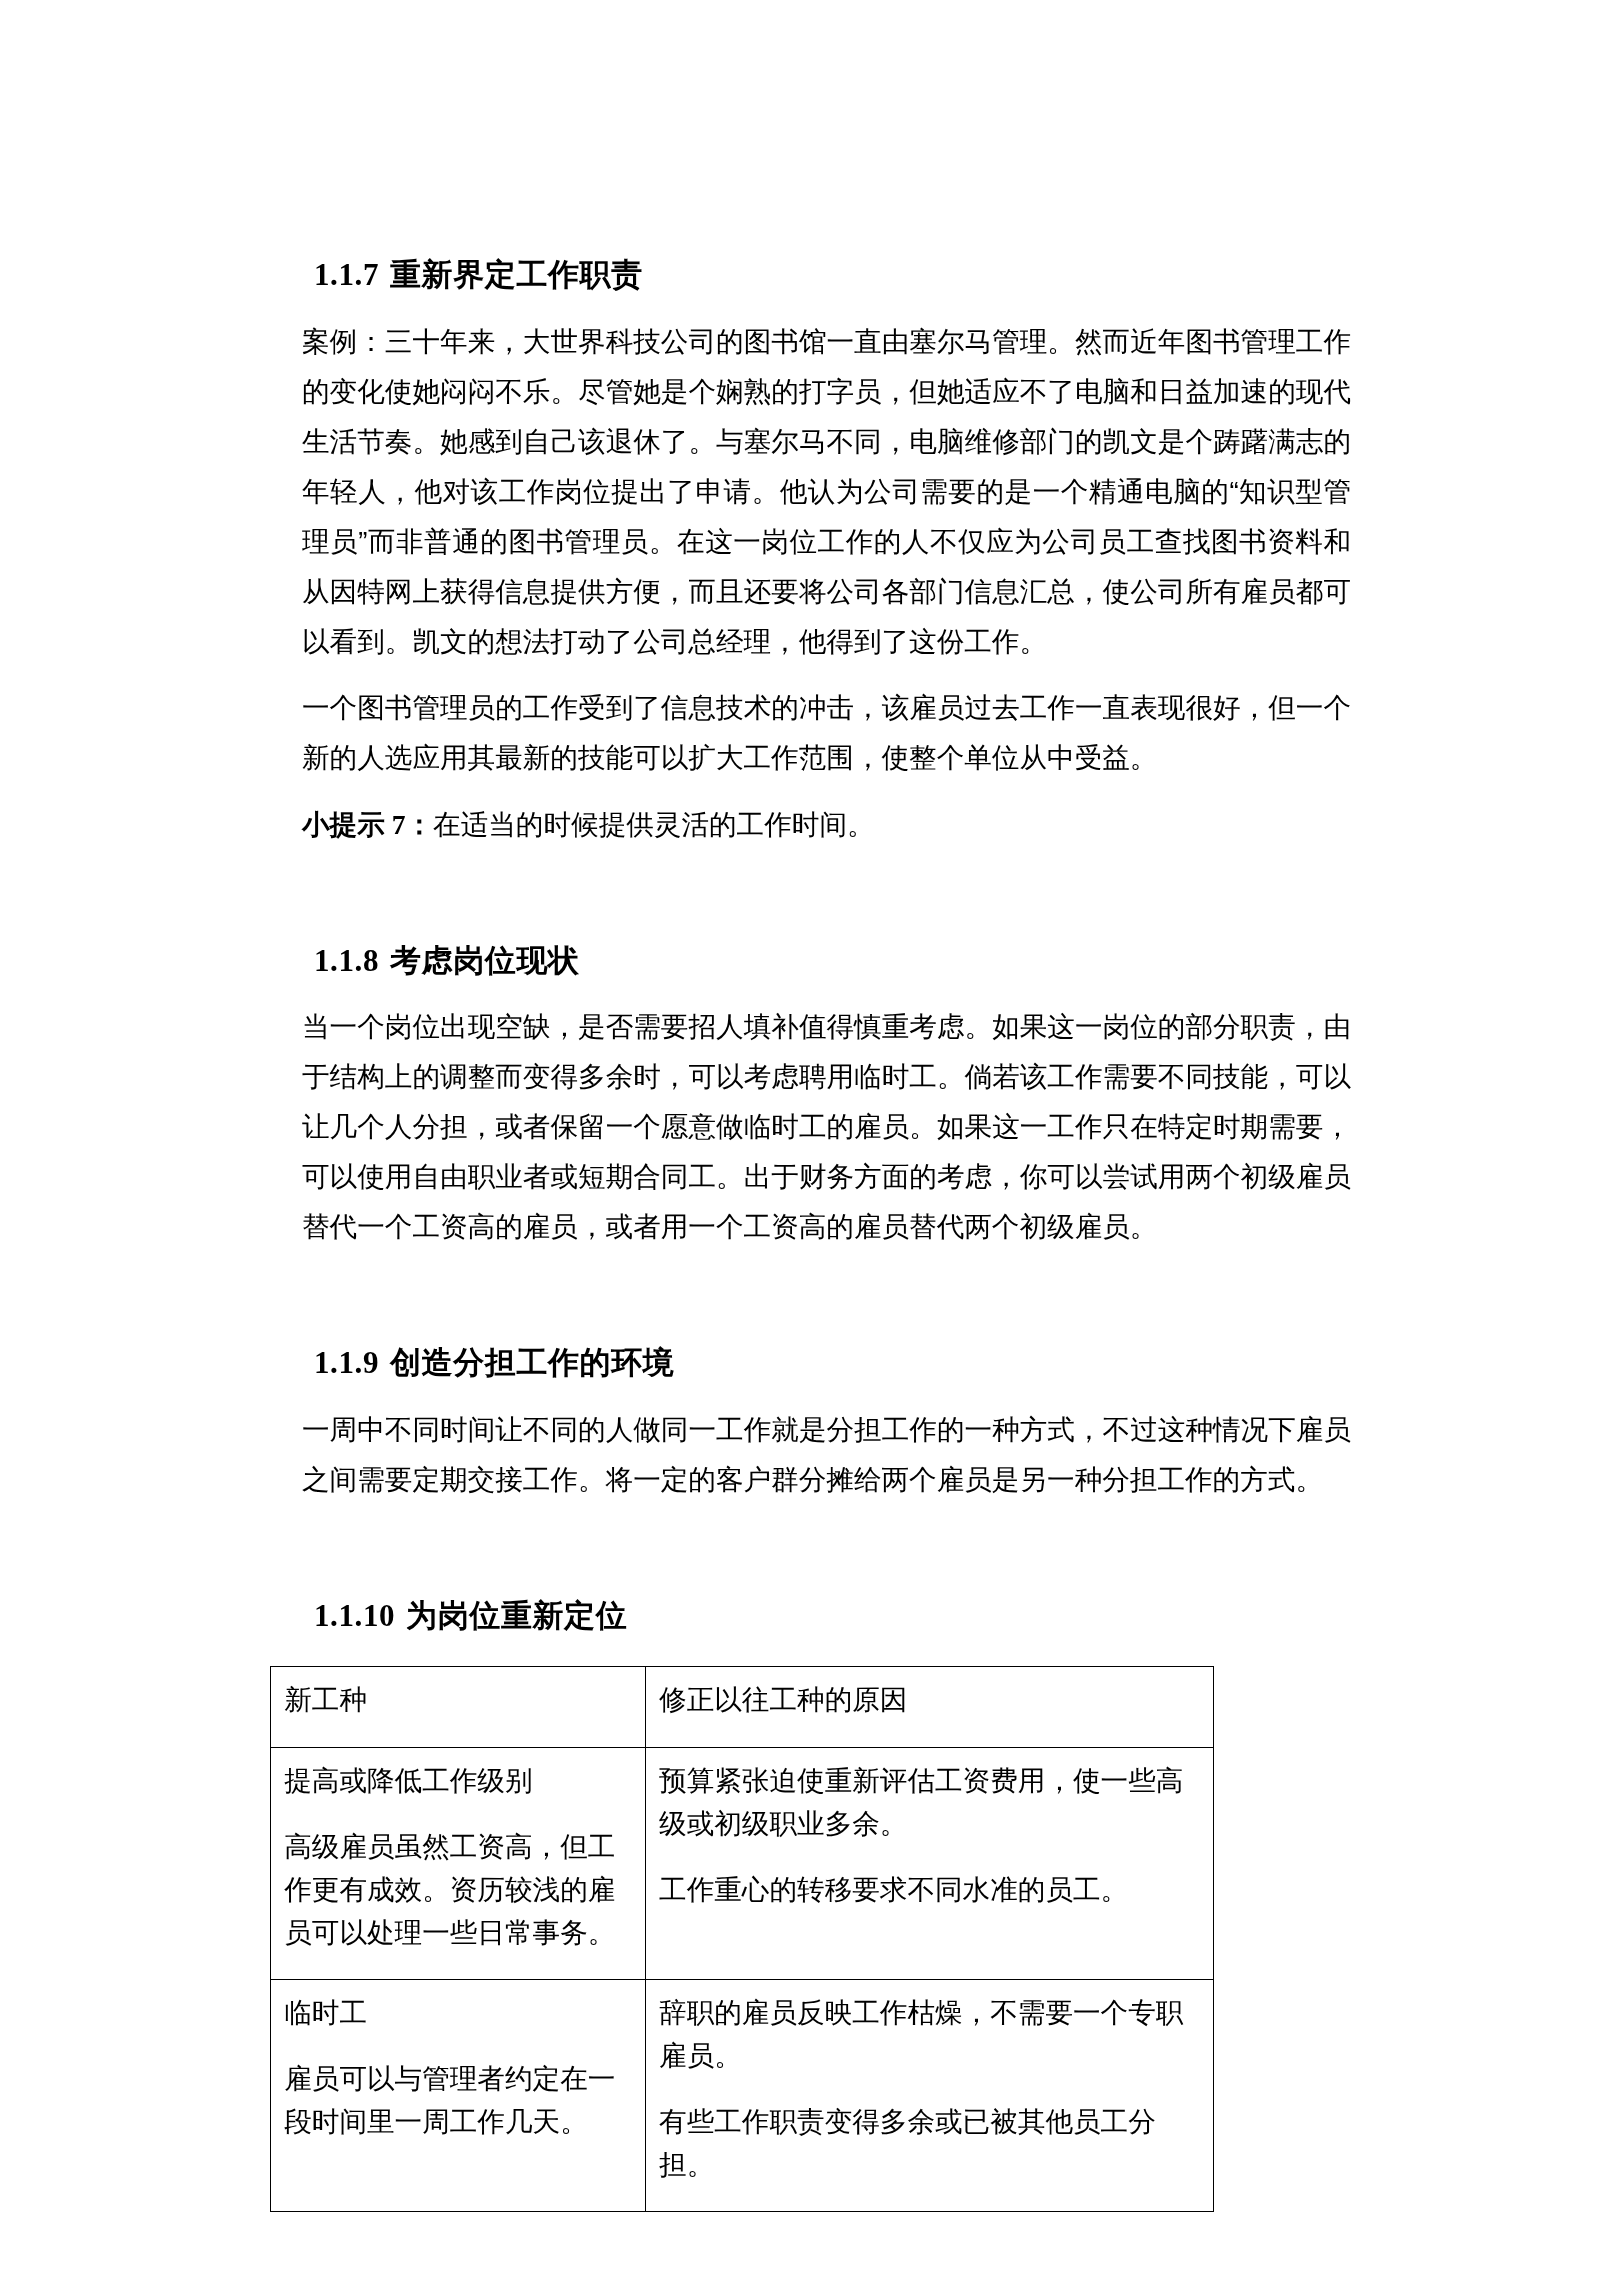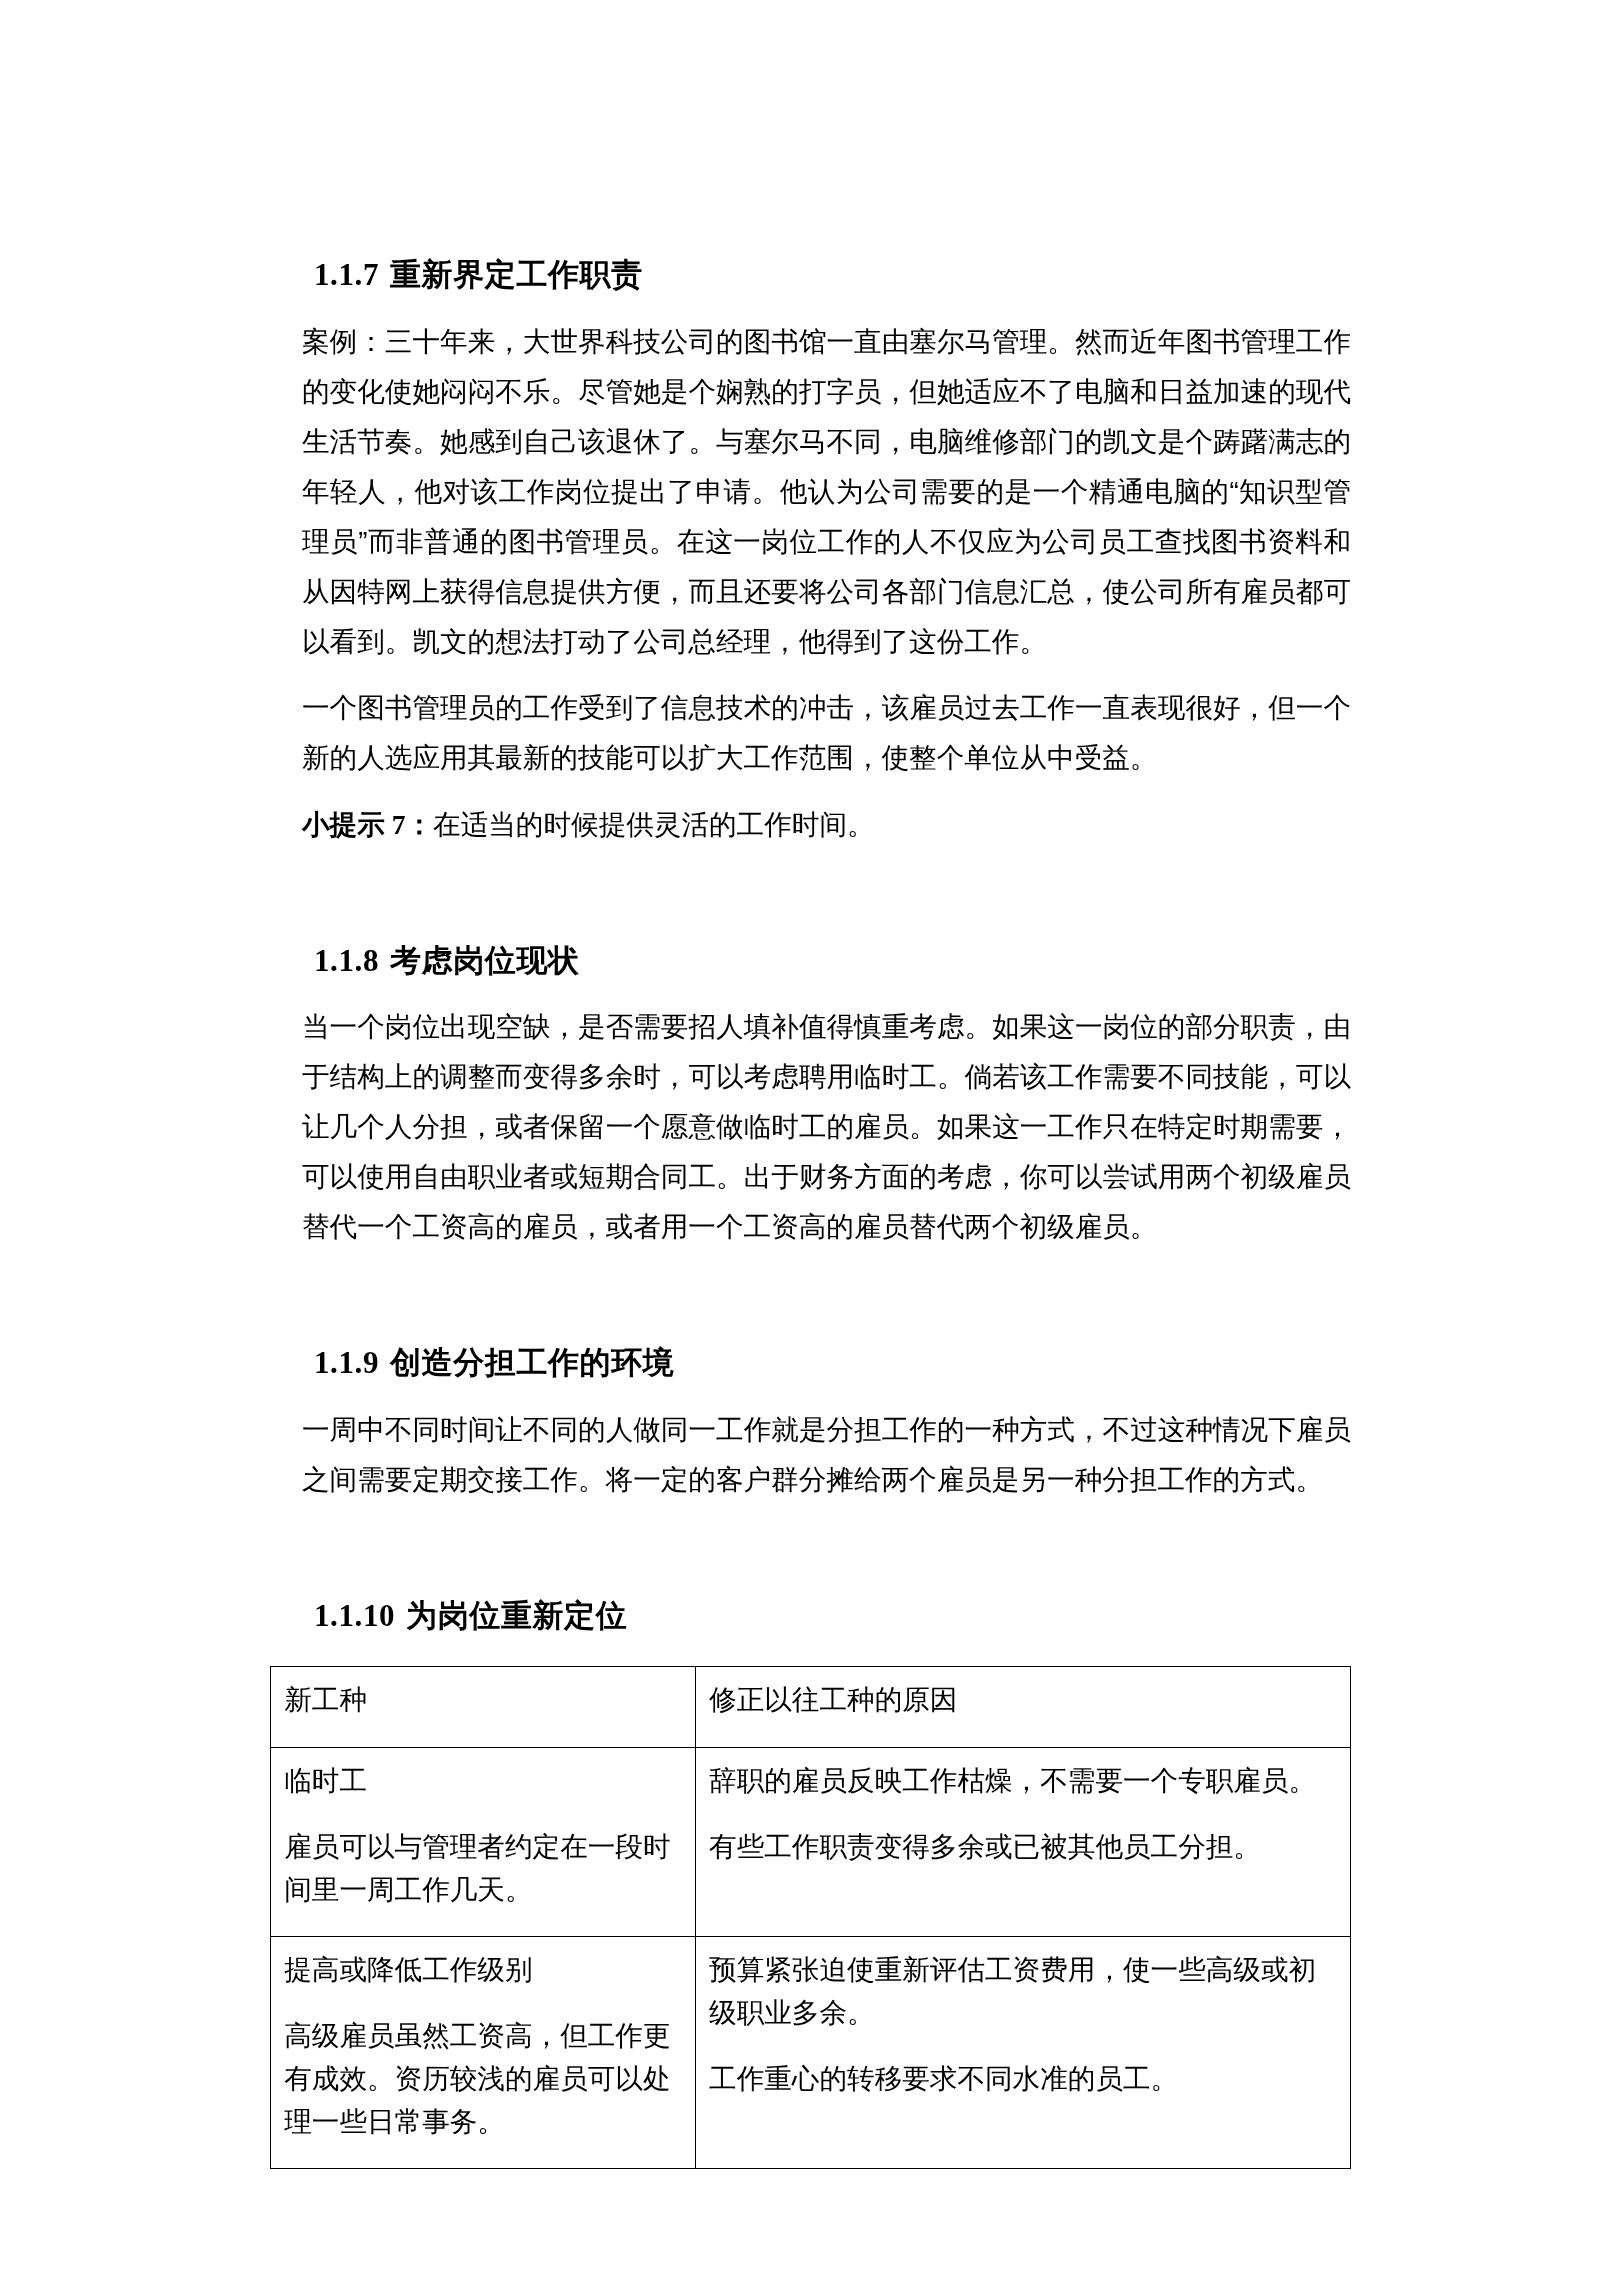--- a/index.html
+++ b/index.html
@@ -34,21 +34,21 @@
     margin-left: 12px;
   }
   .para {
     margin: 16.5px 0 0 0;
     font-size: 27.6px;
     line-height: 50px;
     text-align: justify;
   }
   .tip-label { font-weight: bold; font-family: Liberation Serif, serif; }
   .job-table {
-    width: 1081px;
+    width: 944px;
     margin: 25px 0 0 -32px;
     border-collapse: collapse;
     table-layout: fixed;
   }
   .job-table th, .job-table td {
     border: 1.7px solid #000000;
     vertical-align: top;
     text-align: left;
     font-weight: normal;
     font-size: 27.6px;
@@ -88,36 +88,36 @@
     <table class="job-table">
       <thead>
         <tr>
           <th class="col-new">新工种</th>
           <th>修正以往工种的原因</th>
         </tr>
       </thead>
       <tbody>
         <tr>
           <td>
+            <p class="cell-para">提高或降低工作级别</p>
+            <p class="cell-para">高级雇员虽然工资高，但工作更有成效。资历较浅的雇员可以处理一些日常事务。</p>
+          </td>
+          <td>
+            <p class="cell-para">预算紧张迫使重新评估工资费用，使一些高级或初级职业多余。</p>
+            <p class="cell-para">工作重心的转移要求不同水准的员工。</p>
+          </td>
+        </tr>
+        <tr>
+          <td>
             <p class="cell-para">临时工</p>
             <p class="cell-para">雇员可以与管理者约定在一段时间里一周工作几天。</p>
           </td>
           <td>
             <p class="cell-para">辞职的雇员反映工作枯燥，不需要一个专职雇员。</p>
             <p class="cell-para">有些工作职责变得多余或已被其他员工分担。</p>
-          </td>
-        </tr>
-        <tr>
-          <td>
-            <p class="cell-para">提高或降低工作级别</p>
-            <p class="cell-para">高级雇员虽然工资高，但工作更有成效。资历较浅的雇员可以处理一些日常事务。</p>
-          </td>
-          <td>
-            <p class="cell-para">预算紧张迫使重新评估工资费用，使一些高级或初级职业多余。</p>
-            <p class="cell-para">工作重心的转移要求不同水准的员工。</p>
           </td>
         </tr>
       </tbody>
     </table>
   </section>
 
 </main>
 
 
 </body></html>

